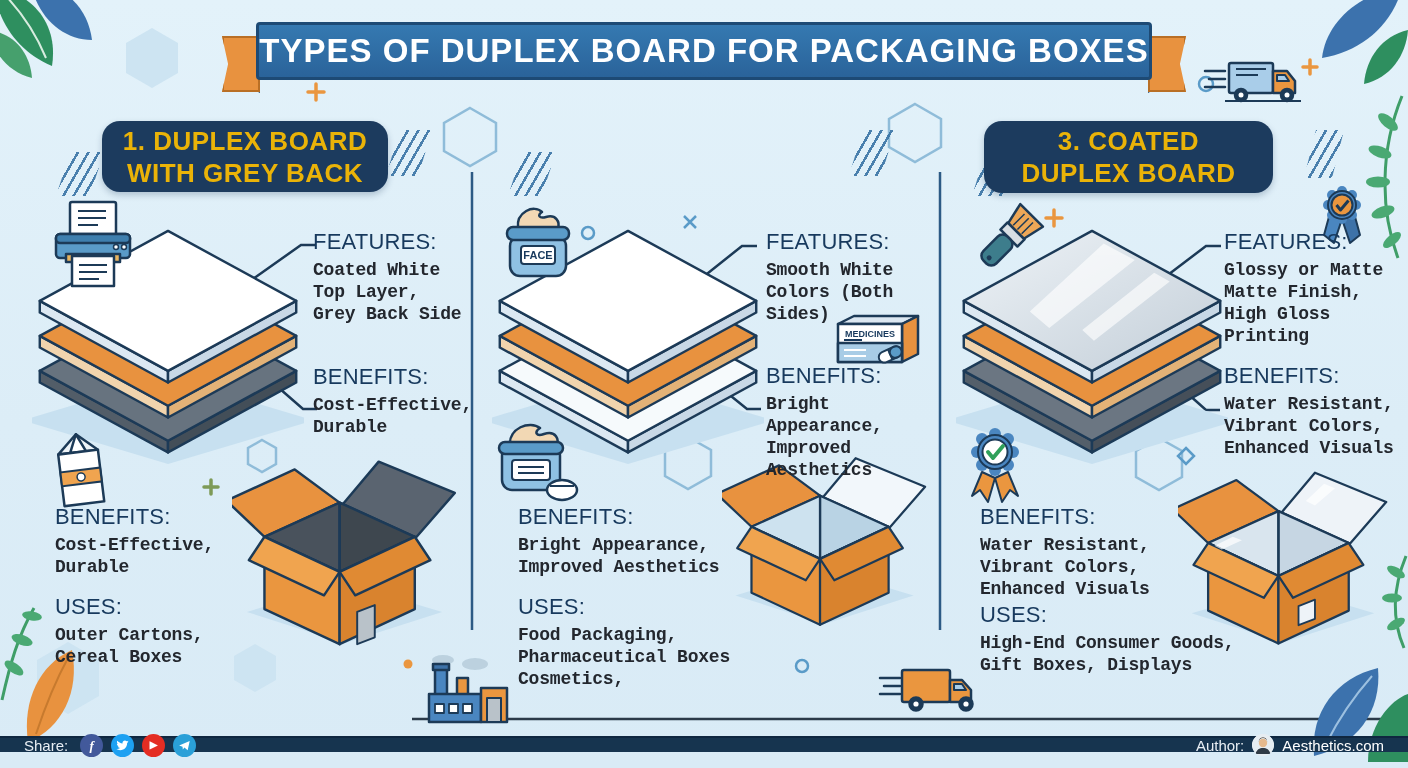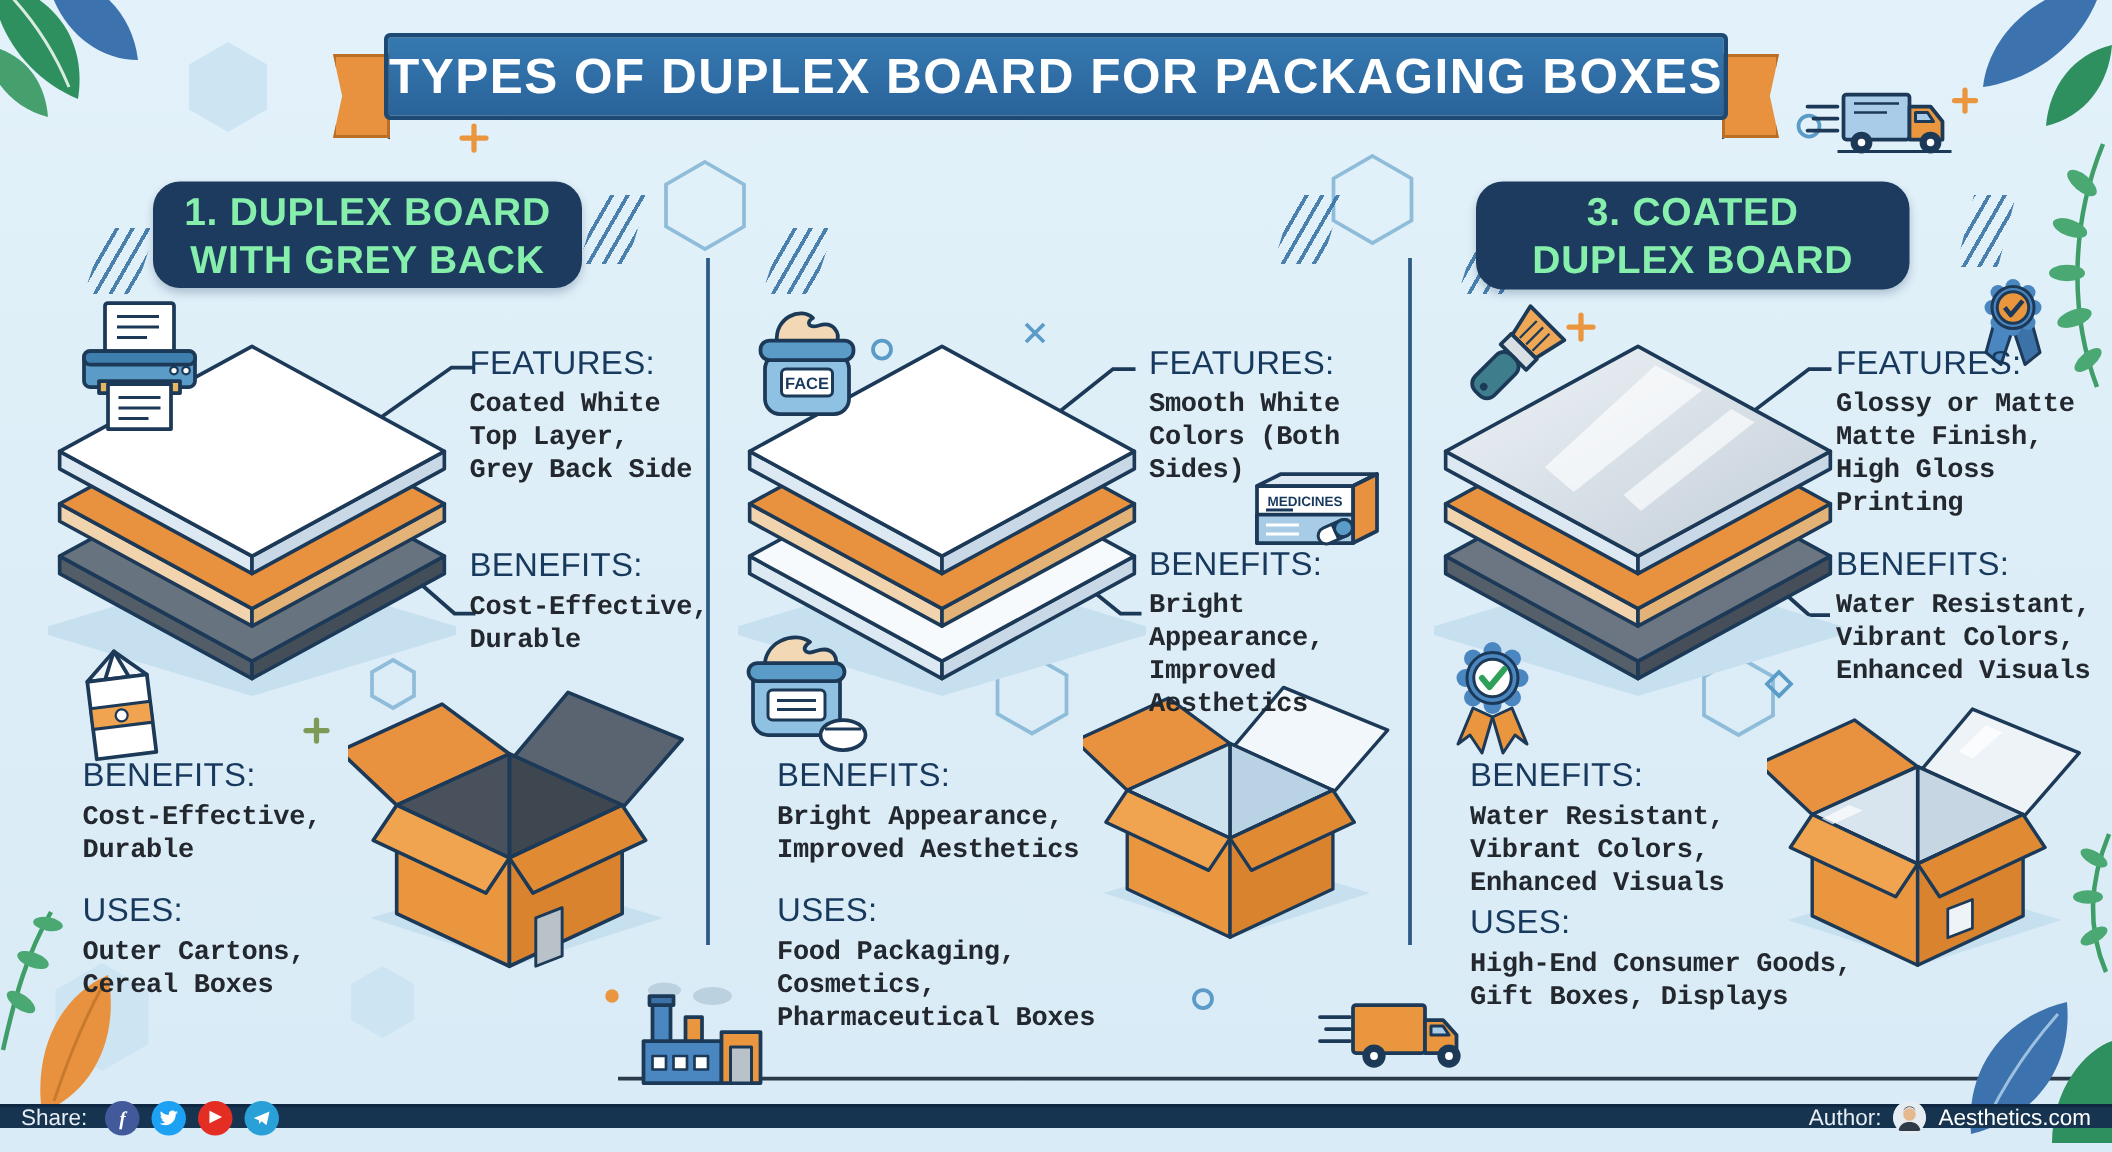--- a/index.html
+++ b/index.html
@@ -13,36 +13,36 @@
           border:3px solid #1d4a75;border-radius:4px;box-sizing:border-box;z-index:5;
           display:flex;align-items:center;justify-content:center;}
   .banner span{color:#fff;font-weight:700;font-size:33px;letter-spacing:1px;white-space:nowrap;}
   .wing{width:38px;height:56px;background:#e8923f;border:2px solid #b96f25;box-sizing:border-box;z-index:4;}
   .wing.l{left:222px;top:36px;clip-path:polygon(0 0,100% 0,100% 100%,0 100%,16% 50%);}
   .wing.r{left:1148px;top:36px;clip-path:polygon(0 0,100% 0,84% 50%,100% 100%,0 100%);}
   .fold{width:26px;height:14px;background:#173f63;z-index:3;}
   .fold.l{left:234px;top:79px;clip-path:polygon(0 0,100% 0,100% 100%);}
   .fold.r{left:1148px;top:79px;clip-path:polygon(0 0,100% 0,0 100%);}
   
-  .hdr{background:#1c3b5e;border-radius:18px;color:#86efac;z-index:5;
+  .hdr{background:#1c3b5e;border-radius:18px;color:#eab308;z-index:5;
        display:flex;flex-direction:column;align-items:center;justify-content:center;
        font-weight:700;font-size:26px;line-height:32px;letter-spacing:.5px;text-align:center;
        box-shadow:0 3px 6px rgba(23,57,93,.25);}
   .hatch{background:repeating-linear-gradient(120deg,#2f6ca0 0 2.5px,transparent 2.5px 9px);
          clip-path:polygon(30% 0,100% 0,70% 100%,0 100%);opacity:.85;z-index:2;}
   
   .tblock{z-index:6;}
   .sec-label{font-size:22px;font-weight:400;color:#17395d;letter-spacing:.2px;margin-bottom:4px;}
   .sec-line{font-size:18px;font-weight:700;color:#23272e;line-height:22px;letter-spacing:-0.2px;font-family:Liberation Mono, monospace;}
   
   .icon{z-index:4;}
   .art{z-index:3;}
   
   .footer{left:0;top:736px;width:1408px;height:16px;background:#16344f;z-index:8;
-          display:flex;align-items:center;padding:0 14px;box-sizing:border-box;border-top:2px solid #0f2740;}
+          display:flex;align-items:center;padding:0 24px;box-sizing:border-box;border-top:2px solid #0f2740;}
   .footer .lbl{color:#e8eef4;font-size:15px;margin-right:12px;}
   .soc{width:23px;height:23px;border-radius:50%;margin-right:8px;display:flex;align-items:center;justify-content:center;}
   .soc.fb{background:#42599b;}
   .soc.tw{background:#1da1f2;}
   .soc.yt{background:#e42d23;}
   .soc.tg{background:#2aa0d8;}
   .soc .glyph{color:#fff;font-size:13px;font-weight:700;line-height:1;}
   .soc .glyph.play{font-size:10px;}
   .f-right{margin-left:auto;display:flex;align-items:center;}
   .f-right .lbl{margin-right:8px;}
@@ -460,22 +460,22 @@
     <div class="sec-line">Improved Aesthetics</div>
   </div>
   <div class="abs tblock" style="left:518px;top:504px;width:230px">
     <div class="sec-label">BENEFITS:</div>
     <div class="sec-line">Bright Appearance,</div>
     <div class="sec-line">Improved Aesthetics</div>
   </div>
   <div class="abs tblock" style="left:518px;top:594px;width:230px">
     <div class="sec-label">USES:</div>
     <div class="sec-line">Food Packaging,</div>
+    <div class="sec-line">Pharmaceutical Boxes</div>
     <div class="sec-line">Cosmetics,</div>
-    <div class="sec-line">Pharmaceutical Boxes</div>
   </div>
 
   <div class="abs tblock" style="left:1224px;top:229px;width:185px">
     <div class="sec-label">FEATURES:</div>
     <div class="sec-line">Glossy or Matte</div>
     <div class="sec-line">Matte Finish,</div>
     <div class="sec-line">High Gloss Printing</div>
   </div>
   <div class="abs tblock" style="left:1224px;top:363px;width:185px">
     <div class="sec-label">BENEFITS:</div>

